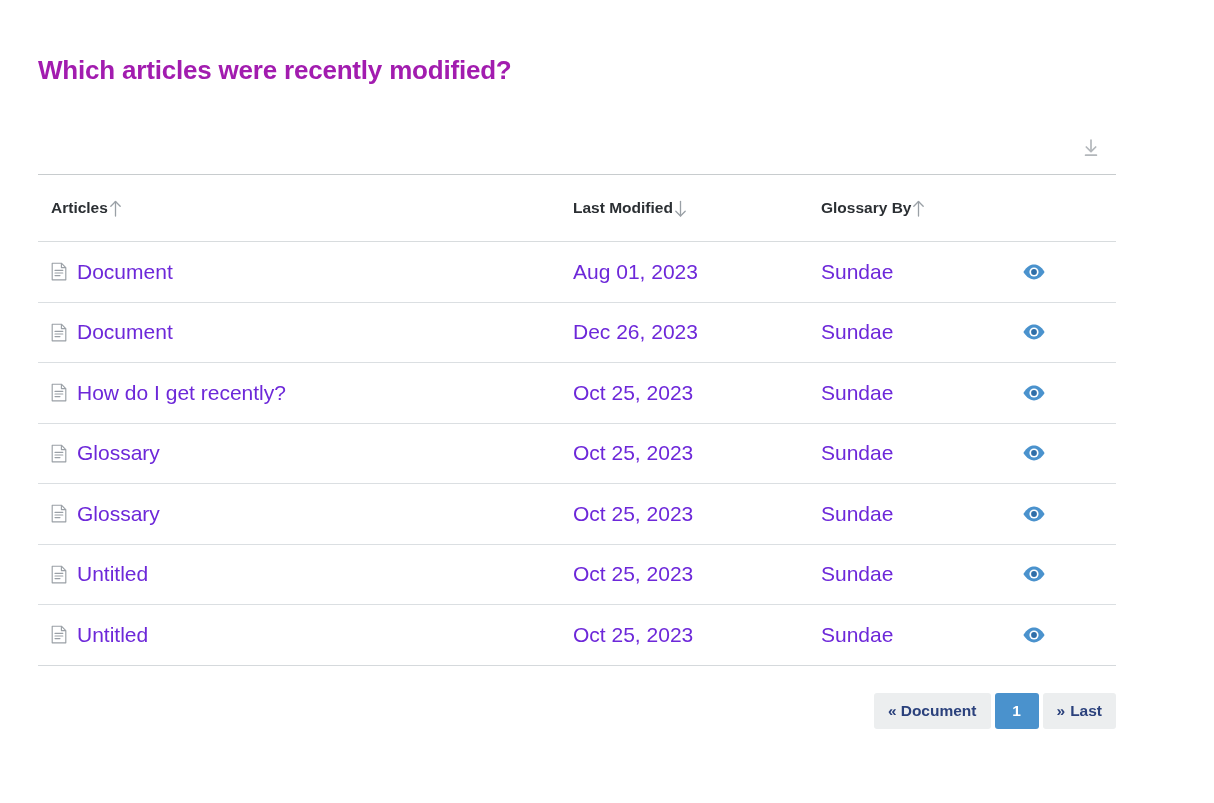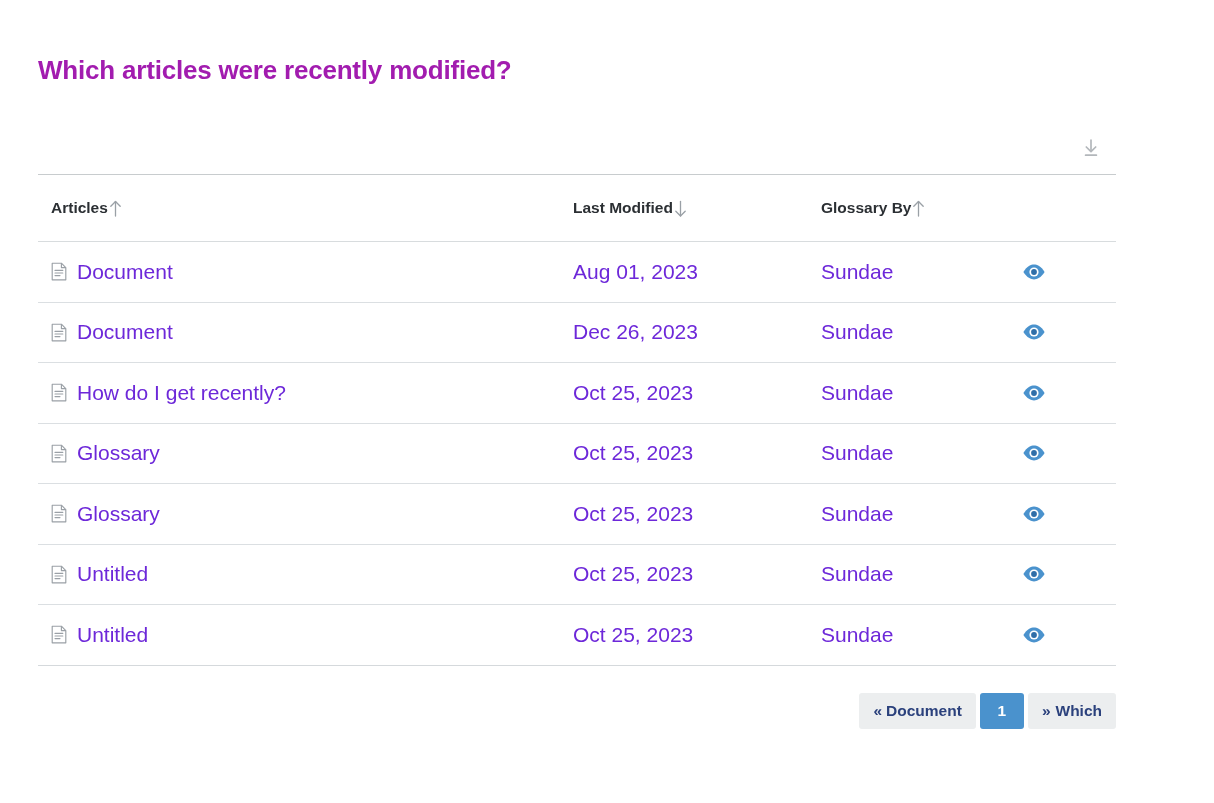--- a/index.html
+++ b/index.html
@@ -463,17 +463,17 @@
   <div class="pagination">
     <button class="pg-btn">
       <span class="pg-chevron">«</span>
       <span>Document</span>
     </button>
     <button class="pg-btn active">
       <span>1</span>
     </button>
     <button class="pg-btn">
       <span class="pg-chevron-next">»</span>
-      <span>Which</span>
+      <span>Last</span>
     </button>
   </div>
 
 </div>
 
 </body></html>

